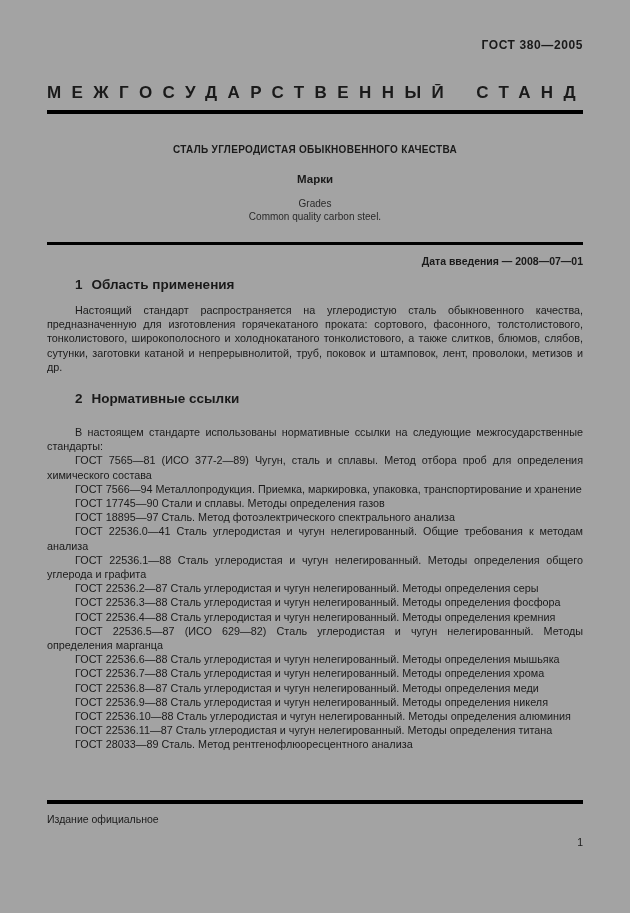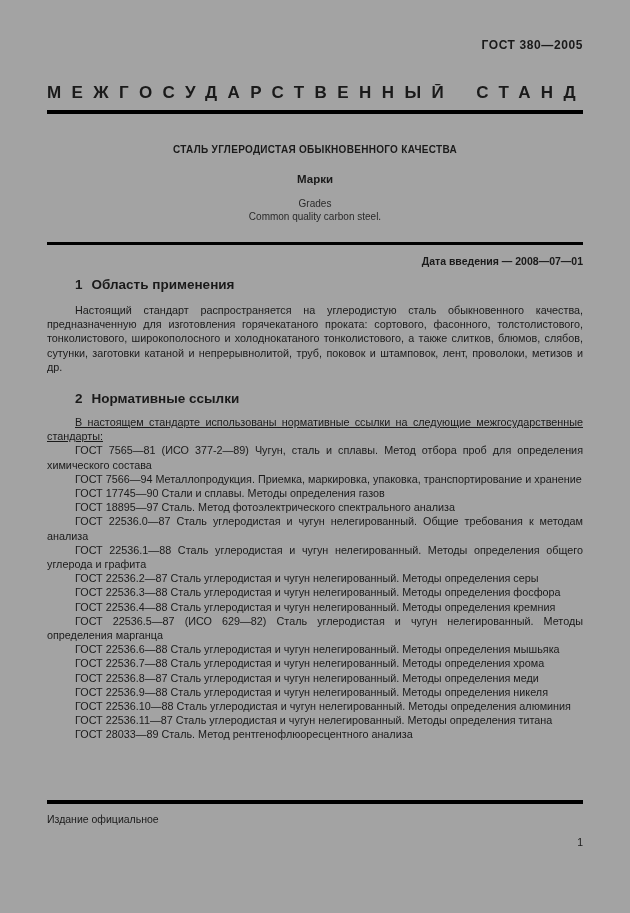--- a/index.html
+++ b/index.html
@@ -79,21 +79,21 @@
   }
   .section-heading .h-num { margin-right: 9px; }
   .section-heading.second { margin-top: 16px; }
   .body-par {
     margin: 10px 0 0 0;
     font-size: 10.8px;
     line-height: 14.2px;
     text-align: justify;
     text-indent: 28px;
   }
-  .body-par.intro { margin-top: 8px; text-decoration: underline; }
+  .body-par.intro { margin-top: 18px; }
   .ref-par {
     margin: 0;
     font-size: 10.8px;
     line-height: 14.2px;
     text-align: justify;
     text-indent: 28px;
   }
   .footer {
     position: absolute;
     left: 47px;
@@ -145,21 +145,21 @@
   <div class="section-heading second">
     <span class="h-num">2</span><span>Нормативные ссылки</span>
   </div>
 
   <p class="body-par intro">В настоящем стандарте использованы нормативные ссылки на следующие межгосударственные стандарты:</p>
 
   <p class="ref-par">ГОСТ 7565—81 (ИСО 377-2—89) Чугун, сталь и сплавы. Метод отбора проб для определения химического состава</p>
   <p class="ref-par">ГОСТ 7566—94 Металлопродукция. Приемка, маркировка, упаковка, транспортирование и хранение</p>
   <p class="ref-par">ГОСТ 17745—90 Стали и сплавы. Методы определения газов</p>
   <p class="ref-par">ГОСТ 18895—97 Сталь. Метод фотоэлектрического спектрального анализа</p>
-  <p class="ref-par">ГОСТ 22536.0—87 Сталь углеродистая и чугун нелегированный. Общие требования к методам анализа</p>
+  <p class="ref-par">ГОСТ 22536.0—41 Сталь углеродистая и чугун нелегированный. Общие требования к методам анализа</p>
   <p class="ref-par">ГОСТ 22536.1—88 Сталь углеродистая и чугун нелегированный. Методы определения общего углерода и графита</p>
   <p class="ref-par">ГОСТ 22536.2—87 Сталь углеродистая и чугун нелегированный. Методы определения серы</p>
   <p class="ref-par">ГОСТ 22536.3—88 Сталь углеродистая и чугун нелегированный. Методы определения фосфора</p>
   <p class="ref-par">ГОСТ 22536.4—88 Сталь углеродистая и чугун нелегированный. Методы определения кремния</p>
   <p class="ref-par">ГОСТ 22536.5—87 (ИСО 629—82) Сталь углеродистая и чугун нелегированный. Методы определения марганца</p>
   <p class="ref-par">ГОСТ 22536.6—88 Сталь углеродистая и чугун нелегированный. Методы определения мышьяка</p>
   <p class="ref-par">ГОСТ 22536.7—88 Сталь углеродистая и чугун нелегированный. Методы определения хрома</p>
   <p class="ref-par">ГОСТ 22536.8—87 Сталь углеродистая и чугун нелегированный. Методы определения меди</p>
   <p class="ref-par">ГОСТ 22536.9—88 Сталь углеродистая и чугун нелегированный. Методы определения никеля</p>
   <p class="ref-par">ГОСТ 22536.10—88 Сталь углеродистая и чугун нелегированный. Методы определения алюминия</p>

